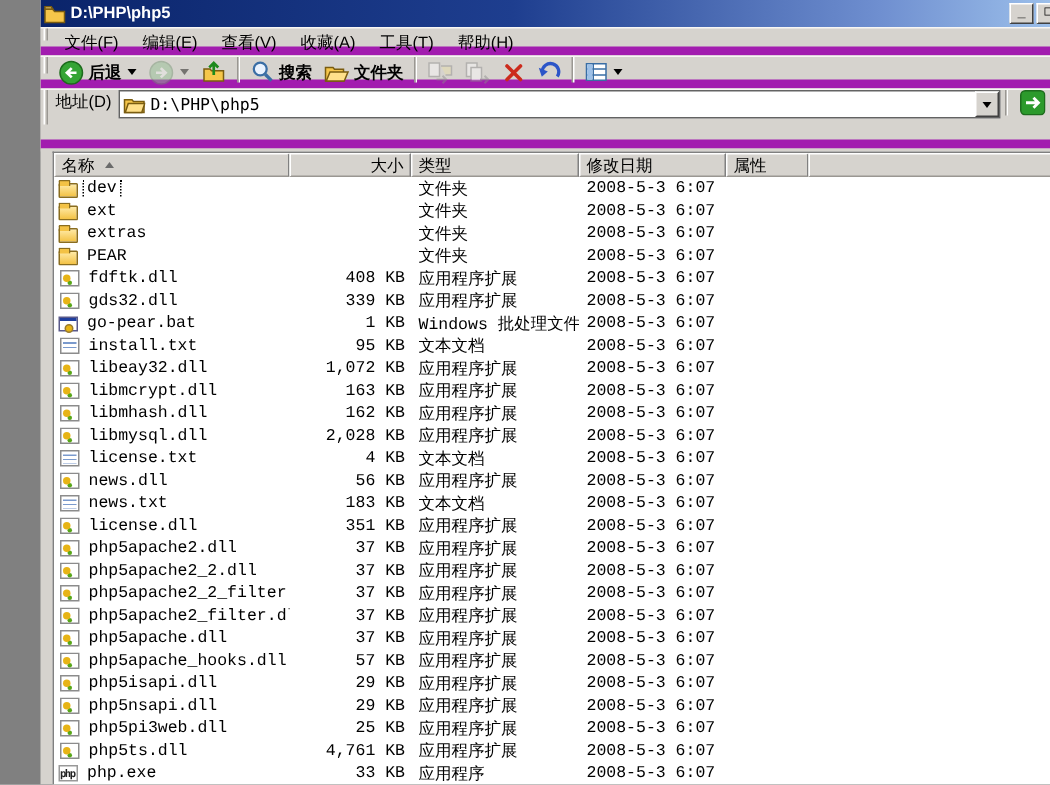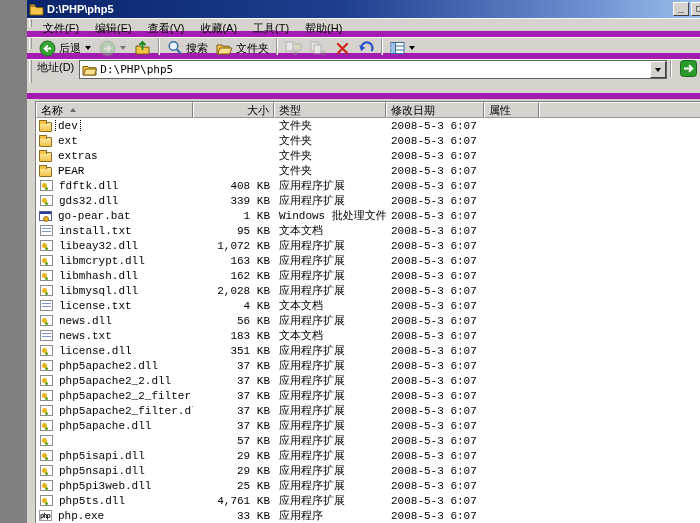--- a/index.html
+++ b/index.html
@@ -21,21 +21,21 @@
   .bar { display:flex; align-items:flex-start; border-top:1px solid #f7f6f4; border-bottom:6px solid #a21caf; background:#d6d3ce; }
   .grip { width:3px; height:70%; margin:0 3px 0 2px; border-left:1px solid #fff; border-right:1px solid #9a9792; }
   .menubar { height:19px; }
   .menu-item { padding:2px 8px; white-space:nowrap; }
   .winflag { margin-left:auto; margin-right:4px; width:15px; height:13px; display:grid;
     grid-template-columns:1fr 1fr; grid-template-rows:1fr 1fr; gap:1px; transform:skewY(-4deg); }
   .winflag i { display:block; }
   .winflag .r{background:#e8341c}.winflag .g{background:#6cb33f}.winflag .b{background:#1ba1e2}.winflag .y{background:#fcb827}
 
   .toolbar { height:22px; }
-  .tbtn { display:flex; align-items:center; gap:3px; padding:1px 4px; height:20px; white-space:nowrap; }
+  .tbtn { display:flex; align-items:center; gap:3px; padding:1px 4px; height:20px; white-space:nowrap;font-weight:bold; }
   .tbtn.disabled { opacity:.45; }
   .caret { width:0; height:0; border-left:3px solid transparent; border-right:3px solid transparent; border-top:4px solid #000; margin-left:1px; }
   .tsep { width:2px; height:17px; border-left:1px solid #9a9792; border-right:1px solid #fff; margin:0 3px; }
 
   .addressbar { height:40px; }
   .addr-label { margin:0 5px 0 2px; white-space:nowrap; }
   .combo { flex:1; height:19px; background:#fff; border:1px solid #636363; display:flex; align-items:center; }
   .combo .path { margin-left:3px; font-family:"DejaVu Sans Mono",monospace; font-size:11px; }
   .combo-drop { margin-left:auto; width:16px; height:17px; background:#d6d3ce; border:1px solid; border-color:#fff #404040 #404040 #fff; display:flex; align-items:center; justify-content:center; }
   .combo-drop b { width:0; height:0; border-left:3px solid transparent; border-right:3px solid transparent; border-top:4px solid #000; }
@@ -474,20 +474,21 @@
       <span class="fname">php5apache.dll</span>
     </span>
     <span class="cell size">37 KB</span>
     <span class="cell type">应用程序扩展</span>
     <span class="cell date">2008-5-3 6:07</span>
     <span class="cell attr"></span>
   </div>
         <div class="row">
     <span class="cell name">
       <span class="ficon i-dll"></span>
+      <span class="fname">php5apache_hooks.dll</span>
     </span>
     <span class="cell size">57 KB</span>
     <span class="cell type">应用程序扩展</span>
     <span class="cell date">2008-5-3 6:07</span>
     <span class="cell attr"></span>
   </div>
         <div class="row">
     <span class="cell name">
       <span class="ficon i-dll"></span>
       <span class="fname">php5isapi.dll</span>

